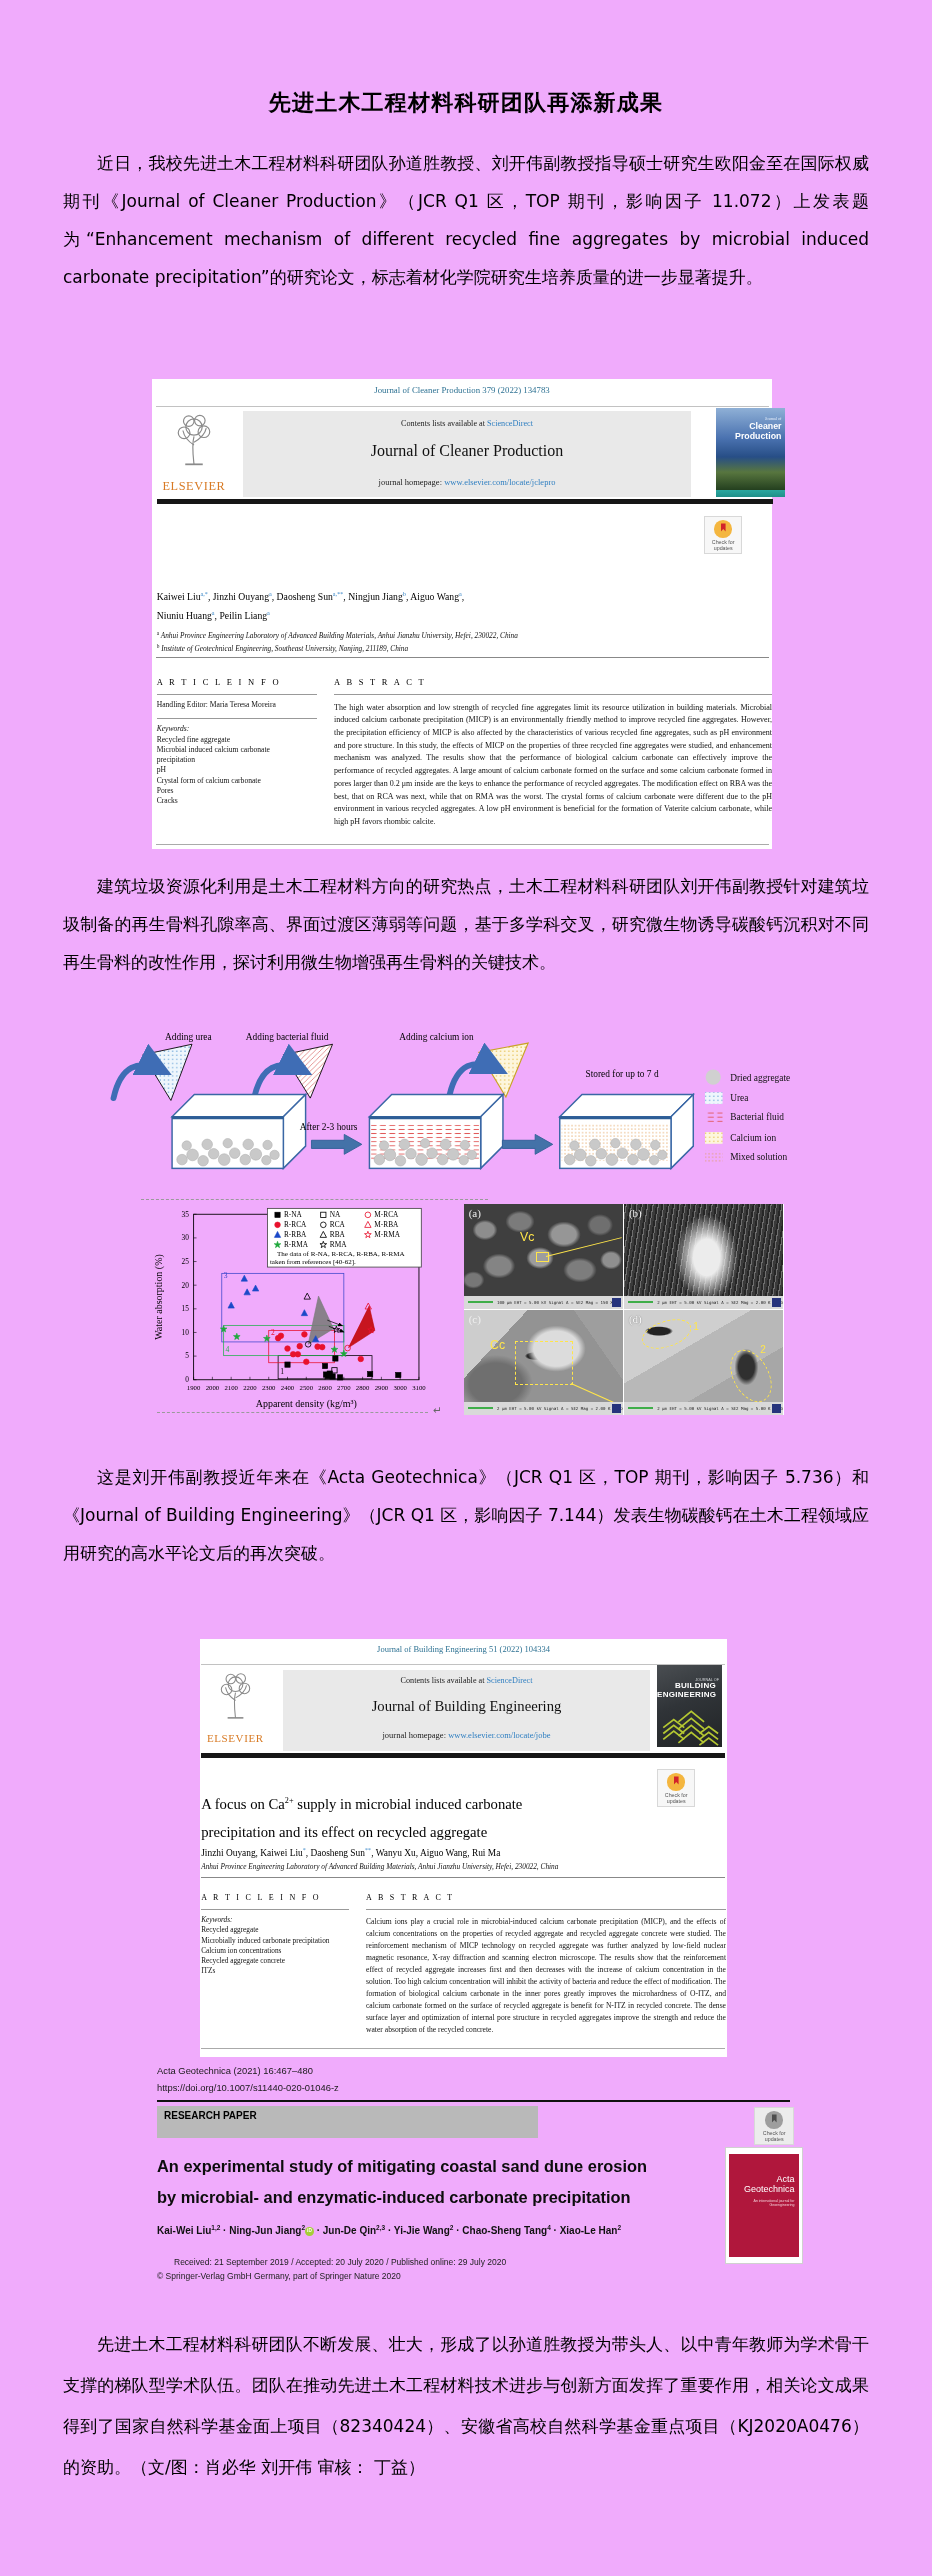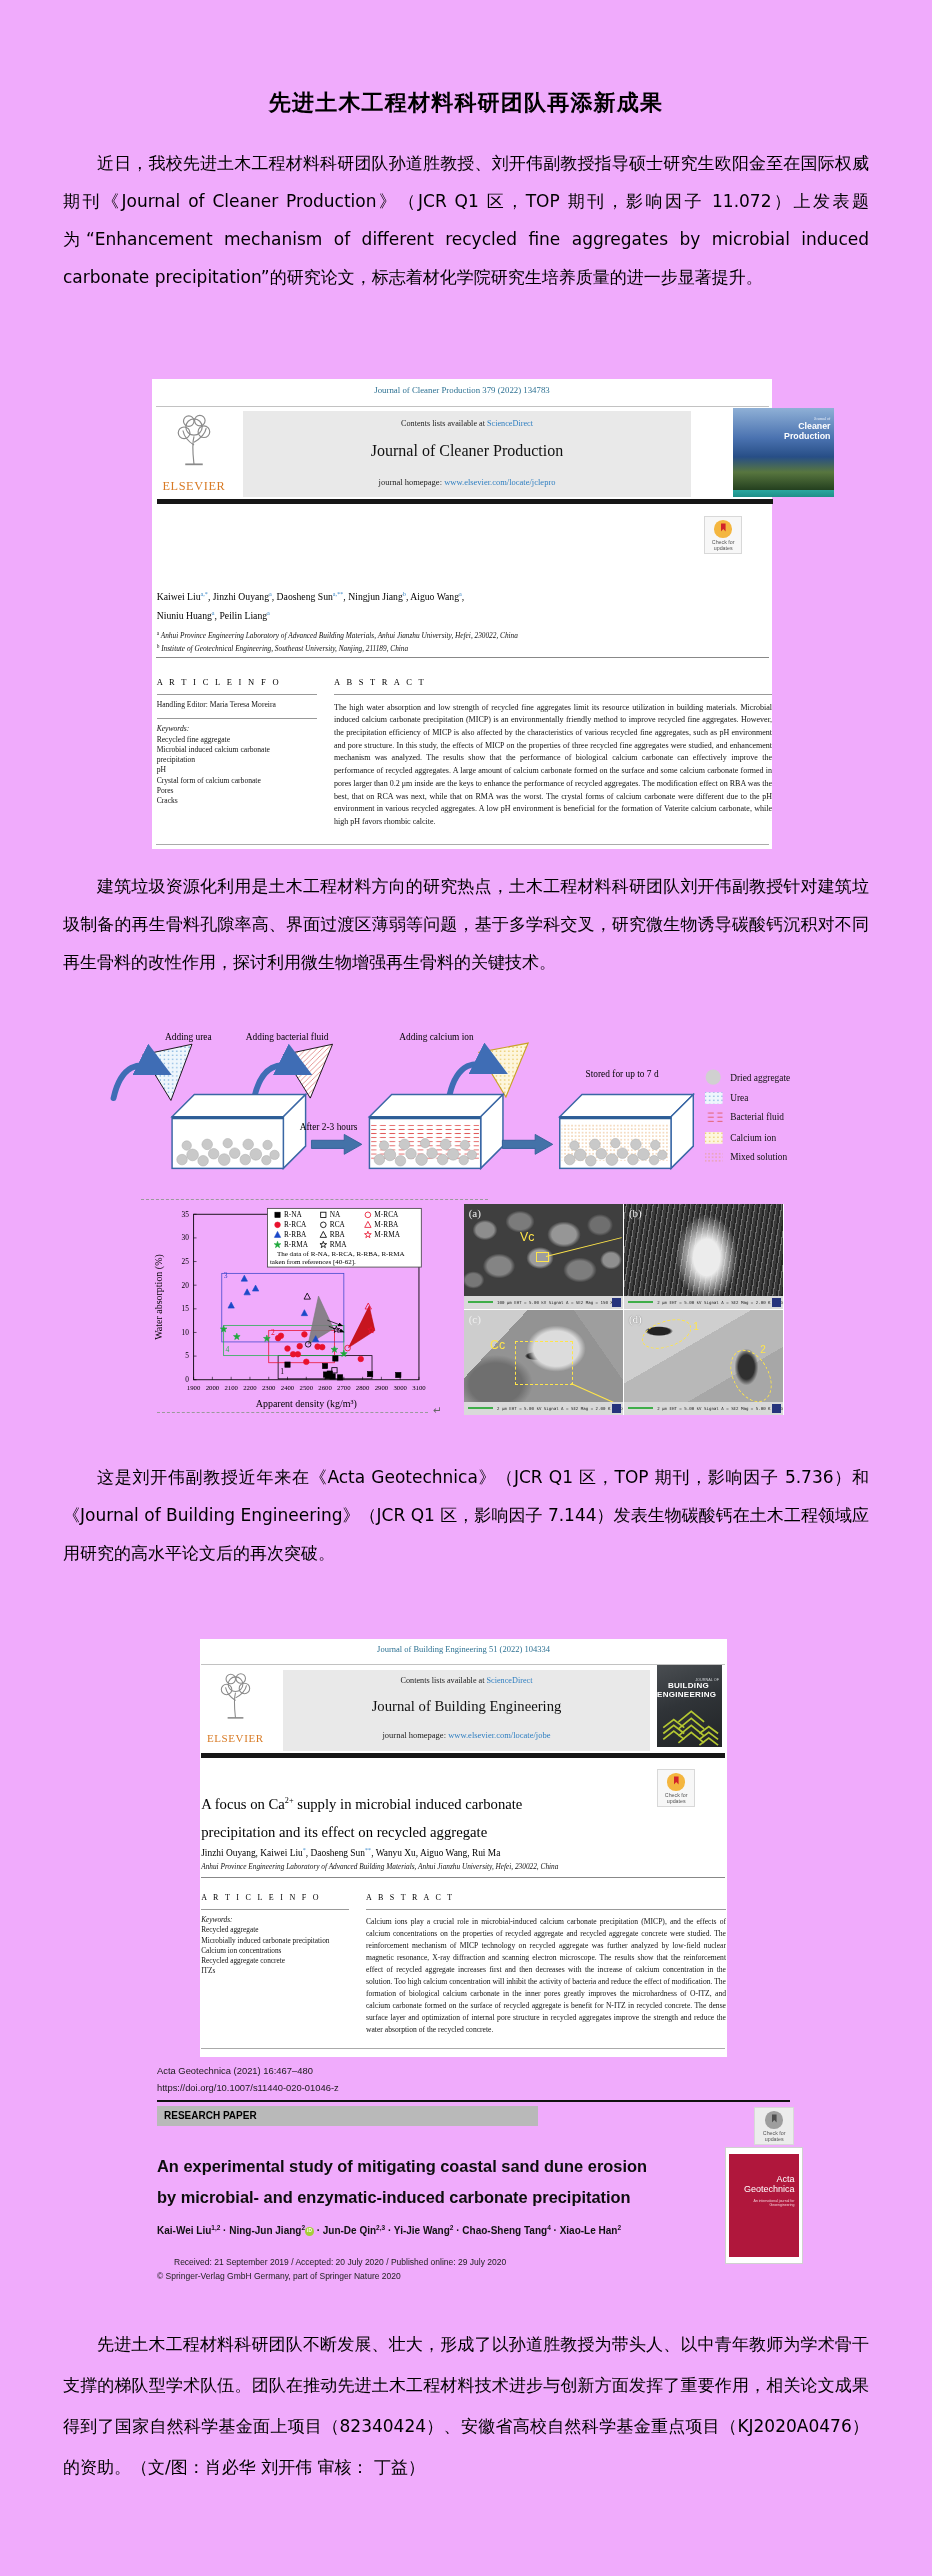--- a/index.html
+++ b/index.html
@@ -58,21 +58,21 @@
   .ydash{position:absolute;border:1.2px dashed #ffe54a;}
   .yell-ell{border-radius:50%;}
   .yline{position:absolute;background:#ffe54a;height:1.2px;transform-origin:left center;}
   
   .cover{position:absolute;overflow:hidden;}
   .jcp-cover{background:linear-gradient(180deg,#8fb0d6 0%,#4a72b0 34%,#274e86 55%,#58763f 72%,#24401f 92%,#2ba8a0 92%,#1f8f88 100%);}
   .jcp-cover .cv-small{color:#e8f0fa;font-size:4.1px;text-align:right;margin:8.2px 3.5px 0 0;}
   .jcp-cover .cv-big{color:#fff;font-size:8.8px;font-weight:bold;text-align:right;margin-right:3.5px;line-height:10px;font-family:"Liberation Sans",sans-serif;}
   .jobe-cover{background:linear-gradient(160deg,#4a4e52 0%,#303438 45%,#212426 100%);}
   .jobe-cover .cv-small{color:#cfd3d6;font-size:3.8px;text-align:right;margin:13px 2.9px 0 0;font-family:"Liberation Sans",sans-serif;}
-  .jobe-cover .cv-big{color:#fff;font-size:8px;font-weight:bold;text-align:right;margin-right:13px;line-height:8.8px;font-family:"Liberation Sans",sans-serif;letter-spacing:0.3px;}
+  .jobe-cover .cv-big{color:#fff;font-size:8px;font-weight:bold;text-align:right;margin-right:6px;line-height:8.8px;font-family:"Liberation Sans",sans-serif;letter-spacing:0.3px;}
   .acta-cover{background:#fff;border:0.6px solid #d0d0d0;}
   .acta-cover .inner{position:absolute;left:2.9px;top:5.9px;right:2.9px;bottom:5.9px;background:#b0173c;}
   .acta-cover .cv-big{color:#fff;font-size:9px;text-align:right;margin:20px 4.7px 0 0;line-height:10.6px;font-family:"Liberation Sans",sans-serif;}
   .acta-cover .cv-tiny{color:#f3cdd7;font-size:3.5px;text-align:right;margin:3.5px 4.7px 0 0;font-family:"Liberation Sans",sans-serif;}
   
   .acta{position:absolute;font-family:"Liberation Sans","DejaVu Sans",sans-serif;color:#111;}
   .acta .cite2{font-size:9.4px;color:#1a1a1a;}
   .acta .doi{font-size:9.4px;color:#1a1a1a;}
   .acta .rp-bar{position:absolute;background:#b9b9b9;color:#000;font-weight:bold;font-size:10px;
                 line-height:20px;padding-left:7px;}
@@ -119,21 +119,21 @@
     <div class="headgray" style="left:91px;top:32px;width:448px;height:86px;">
       <div class="hg-contents">
         <span>Contents lists available at </span><span class="lnk">ScienceDirect</span>
       </div>
       <div class="hg-title">Journal of Cleaner Production</div>
       <div class="hg-home">
         <span>journal homepage: </span><span class="lnk">www.elsevier.com/locate/jclepro</span>
       </div>
     </div>
 
-    <div class="cover jcp-cover" style="left:581px;top:29px;width:81px;height:89px;padding-left:20px;">
+    <div class="cover jcp-cover" style="left:564px;top:29px;width:69px;height:89px;">
       <div class="cv-small">Journal of</div>
       <div class="cv-big">Cleaner</div>
       <div class="cv-big">Production</div>
     </div>
 
     <div class="blackbar" style="left:4.7px;top:120px;width:616px;height:4.7px;"></div>
 
 
     <div class="badge" style="left:552px;top:137px;">
       <div class="bcirc" style="background:#f4b63f;">
@@ -579,21 +579,21 @@
     </div>
 
     <div class="hair" style="top:409px;left:1.2px;width:524px;background:#aaa;"></div>
   </section>
 
   <section class="acta" style="left:157px;top:2064px;width:646px;height:223px;">
     <div class="cite2" style="position:absolute;left:0;top:1.2px;">Acta Geotechnica (2021) 16:467–480</div>
     <div class="doi" style="position:absolute;left:0;top:17.6px;">https://doi.org/10.1007/s11440-020-01046-z</div>
     <div class="thickrule" style="left:0;top:36px;width:633px;"></div>
 
-    <div class="rp-bar" style="left:0;top:42px;width:374px;height:20px;">RESEARCH PAPER</div>
+    <div class="rp-bar" style="left:0;top:42px;width:374px;height:32px;">RESEARCH PAPER</div>
 
     <div class="badge" style="left:597px;top:43px;width:36px;background:#ececec;">
       <div class="bcirc" style="background:#9e9e9e;">
           <span class="bmark" style="background:#4d4d4d;"></span>
         </div>
       <div>Check for</div>
       <div>updates</div>
     </div>
 
     <div class="atitle" style="left:0;top:87px;width:558px;">

